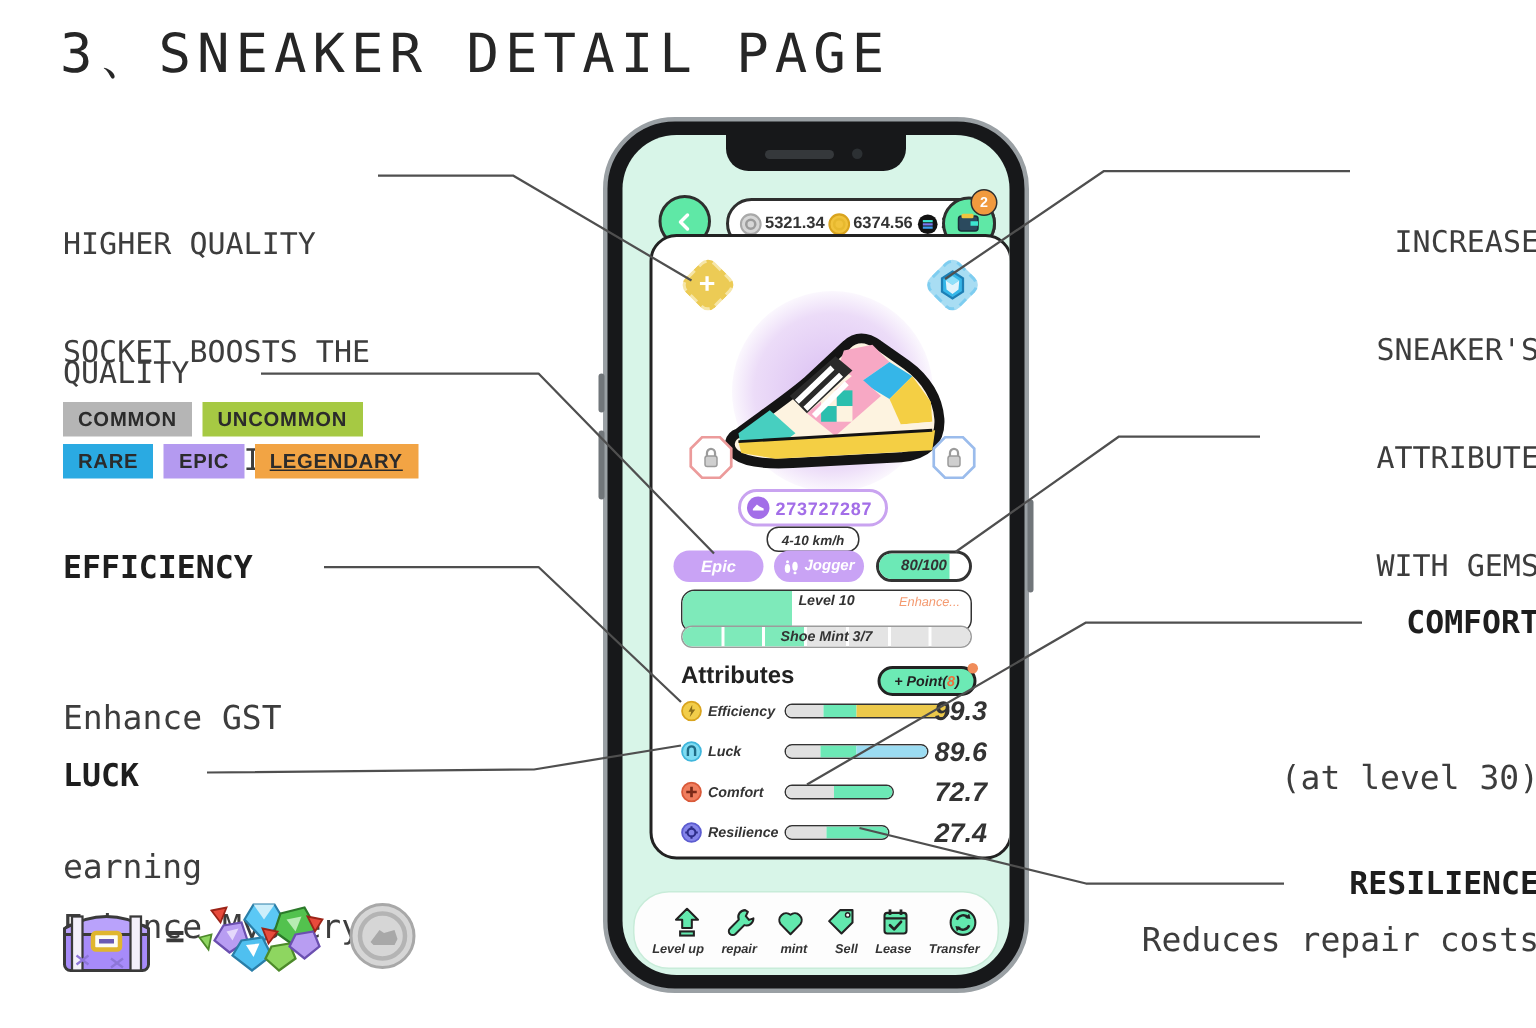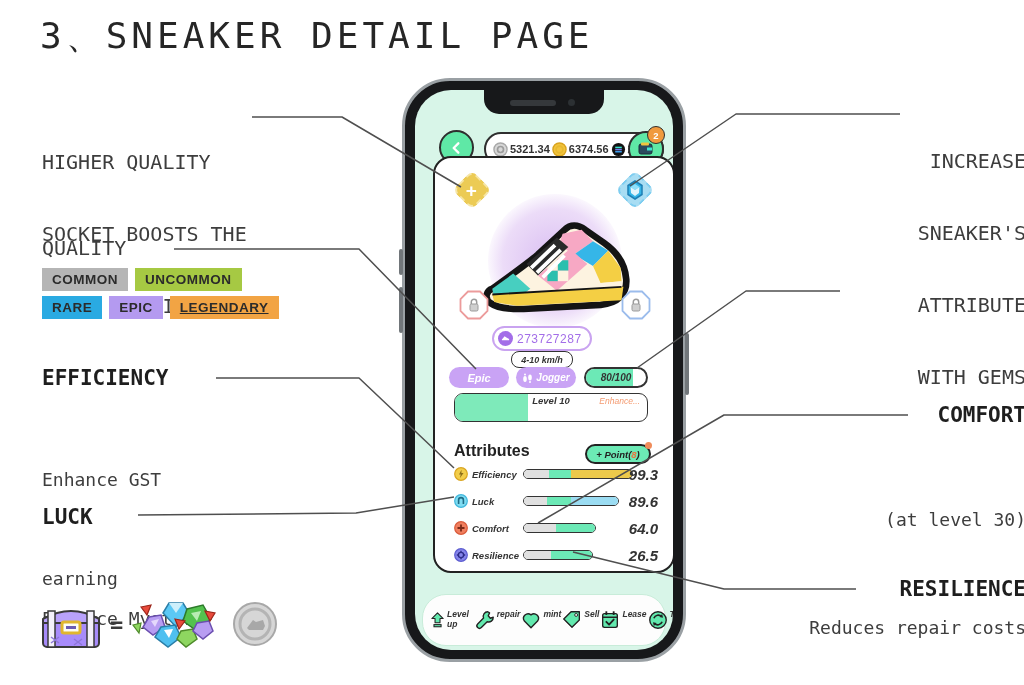--- a/index.html
+++ b/index.html
@@ -4,21 +4,21 @@
 <style>
   html,body{margin:0;padding:0;background:#fff;}
   .canvas{position:relative;width:1024px;height:685px;background:#fff;overflow:hidden;
           font-family:"DejaVu Sans Mono",monospace;color:#3a3a3a;margin-left:24px;}
   .title{position:absolute;left:16px;top:12px;margin:0;font-size:36px;font-weight:500;
          letter-spacing:4px;color:#262626;font-family:"DejaVu Sans Mono",monospace;}
   .ann-lines{position:absolute;left:0;top:0;z-index:9;pointer-events:none;}
   .ann-lines polyline{fill:none;stroke:#4f4f4f;stroke-width:1.5;stroke-linejoin:round;}
   .note{position:absolute;font-size:20px;line-height:24px;white-space:pre;color:#3d3d3d;}
   .note.rt{text-align:right;right:22px;}
-  .note-big{font-size:18px;line-height:33px;}
+  .note-big{font-size:22px;line-height:33px;}
   .note-title{font-weight:bold;color:#1e1e1e;font-size:21px;}
   
   .badges{position:absolute;left:18px;display:flex;gap:7px;}
   .badge{font-family:"Liberation Sans",sans-serif;font-weight:bold;font-size:13.5px;
          color:#2b2b2b;padding:4px 10px;letter-spacing:.5px;}
   .q-common{background:#b5b5b5;}.q-uncommon{background:#a6c943;}
   .q-rare{background:#2aaae2;}.q-epic{background:#b49af0;}.q-legendary{background:#f2a444;text-decoration:underline;}
   .eq-row{position:absolute;left:16px;top:595px;display:flex;align-items:center;gap:8px;}
   .eq{font-size:22px;font-weight:bold;color:#3a3a3a;}
   
@@ -57,21 +57,21 @@
   .glow{position:absolute;left:53px;top:36px;width:134px;height:134px;border-radius:50%;
         background:radial-gradient(circle,#d9bdf2 0%,#ecdcf8 55%,rgba(246,240,252,0) 75%);}
   .shoe{position:absolute;left:44px;top:48px;}
   .lock{position:absolute;top:132px;width:30px;height:30px;cursor:pointer;}
   .lock.l{left:24px;}.lock.r{left:186px;}
   .id-pill{position:absolute;left:57px;top:168px;width:100px;height:25px;border:2px solid #c9a3f0;
            border-radius:14px;box-sizing:border-box;background:#fff;display:flex;align-items:center;
            gap:4px;padding-left:4px;}
   .id-pill .ic{width:15px;height:15px;border-radius:50%;background:#a36ee8;display:flex;
                align-items:center;justify-content:center;}
-  .id-pill span{color:#a36ee8;font-weight:normal;font-size:12px;letter-spacing:.5px;}
+  .id-pill span{color:#a36ee8;font-weight:bold;font-size:12px;letter-spacing:.5px;}
   .speed-pill{position:absolute;left:76px;top:193px;width:62px;height:17px;background:#fff;
               border:1.5px solid #333;border-radius:8px;box-sizing:border-box;display:flex;
               align-items:center;justify-content:center;font-size:9px;font-weight:bold;font-style:italic;color:#333;}
   .prow{position:absolute;top:209px;height:21px;border-radius:11px;box-sizing:border-box;
         display:flex;align-items:center;justify-content:center;font-style:italic;font-weight:bold;}
   .pill-quality{left:14px;width:60px;background:#c9a3f5;color:#fff;font-size:11px;}
   .pill-type{left:81px;width:60px;background:#c9a3f5;color:#fff;font-size:10px;gap:3px;}
   .pill-energy{left:149px;width:64px;background:#fff;border:2px solid #333;overflow:hidden;position:absolute;}
   .pill-energy .fill{position:absolute;left:0;top:0;bottom:0;width:78%;background:#6ce9b6;}
   .pill-energy span{position:relative;color:#333;font-size:10px;}
@@ -93,26 +93,26 @@
               align-items:center;justify-content:center;font-size:9.5px;font-weight:bold;
               font-style:italic;color:#222;cursor:pointer;}
   .point-pill .orange{color:#f0703c;}
   .point-pill .dot{position:absolute;top:-4px;right:-3px;width:7px;height:7px;border-radius:50%;
                    background:#f08c5a;}
   .attr-row{position:absolute;left:19px;height:18px;display:flex;align-items:center;}
   .attr-row .alab{font-size:9.5px;font-weight:bold;font-style:italic;color:#333;margin-left:4px;}
   .abar{position:absolute;left:69px;height:10px;border:1.5px solid #333;border-radius:5px;
         box-sizing:border-box;overflow:hidden;display:flex;}
   .abar i{height:100%;}
-  .aval{position:absolute;right:8px;font-size:15px;font-weight:bold;font-style:italic;color:#333;}
+  .aval{position:absolute;right:8px;font-size:18px;font-weight:bold;font-style:italic;color:#333;}
   
   .act-bar{position:absolute;left:7px;top:504px;width:244px;height:52px;background:#fdfdfd;
            border:1.5px solid #c8ecd9;border-radius:24px;box-sizing:border-box;display:flex;
            align-items:center;justify-content:space-around;padding:0 6px;}
-  .act{display:flex;flex-direction:row;align-items:flex-start;gap:1px;cursor:pointer;}
+  .act{display:flex;flex-direction:column;align-items:flex-end;gap:1px;cursor:pointer;}
   .act .alab{font-size:8.5px;font-style:italic;font-weight:bold;color:#333;}
 </style>
 </head>
 <body>
 
 <div class="canvas">
 
   <h1 class="title">3、SNEAKER DETAIL PAGE</h1>
 
   <svg class="ann-lines" width="1024" height="685">
@@ -331,20 +331,30 @@
           <div class="fill"></div>
           <span>80/100</span>
         </div>
 
         <div class="bar-pill level-bar">
           <div class="fill"></div>
           <span class="lbl">Level 10</span>
           <span class="sts">Enhance...</span>
         </div>
 
+        <div class="bar-pill mint-bar">
+          <i class="f"></i>
+            <i class="f"></i>
+            <i class="f"></i>
+          <i></i>
+            <i></i>
+            <i></i>
+            <i></i>
+          <span class="lbl">Shoe Mint 3/7</span>
+        </div>
 
         <div class="attr-head">Attributes</div>
 
         <div class="point-pill">
           <span>+ Point(</span>
             <span class="orange">8</span>
             <span>)</span>
           <i class="dot"></i>
         </div>
 
@@ -379,35 +389,35 @@
         <div class="attr-row" style="top:361px;width:212px;">
           <svg width="14" height="14" viewBox="0 0 14 14">
             <circle cx="7" cy="7" r="6.3" fill="#f07e5e" stroke="#d95a3a" stroke-width="1.2"></circle>
             <path d="M7 3.5 V10.5 M3.5 7 H10.5" stroke="#7a2a18" stroke-width="1.8"></path>
           </svg>
           <span class="alab">Comfort</span>
           <span class="abar" style="width:73px;">
             <i style="width:33px;background:#e0e0e0;"></i>
               <i style="width:40px;background:#6ce9b6;"></i>
           </span>
-          <span class="aval">64.0</span>
+          <span class="aval">72.7</span>
         </div>
 
         <div class="attr-row" style="top:388px;width:212px;">
           <svg width="14" height="14" viewBox="0 0 14 14">
             <circle cx="7" cy="7" r="6.3" fill="#8585ea" stroke="#5c5cd0" stroke-width="1.2"></circle>
             <circle cx="7" cy="7" r="2.6" fill="none" stroke="#2e2e8a" stroke-width="1.4"></circle>
             <path d="M7 2.8 V4.4 M7 9.6 V11.2 M2.8 7 H4.4 M9.6 7 H11.2" stroke="#2e2e8a" stroke-width="1.4"></path>
           </svg>
           <span class="alab">Resilience</span>
           <span class="abar" style="width:70px;">
             <i style="width:28px;background:#e0e0e0;"></i>
               <i style="width:42px;background:#6ce9b6;"></i>
           </span>
-          <span class="aval">26.5</span>
+          <span class="aval">27.4</span>
         </div>
 
       </div>
 
       <div class="act-bar">
         <div class="act">
           <svg width="22" height="22" viewBox="0 0 24 24">
             <polygon points="12,2 20,10 15.5,10 15.5,16 8.5,16 8.5,10 4,10" fill="#62e9ae" stroke="#222" stroke-width="1.5" stroke-linejoin="round"></polygon>
             <rect x="7" y="18.5" width="10" height="3" fill="#62e9ae" stroke="#222" stroke-width="1.5"></rect>
           </svg>

